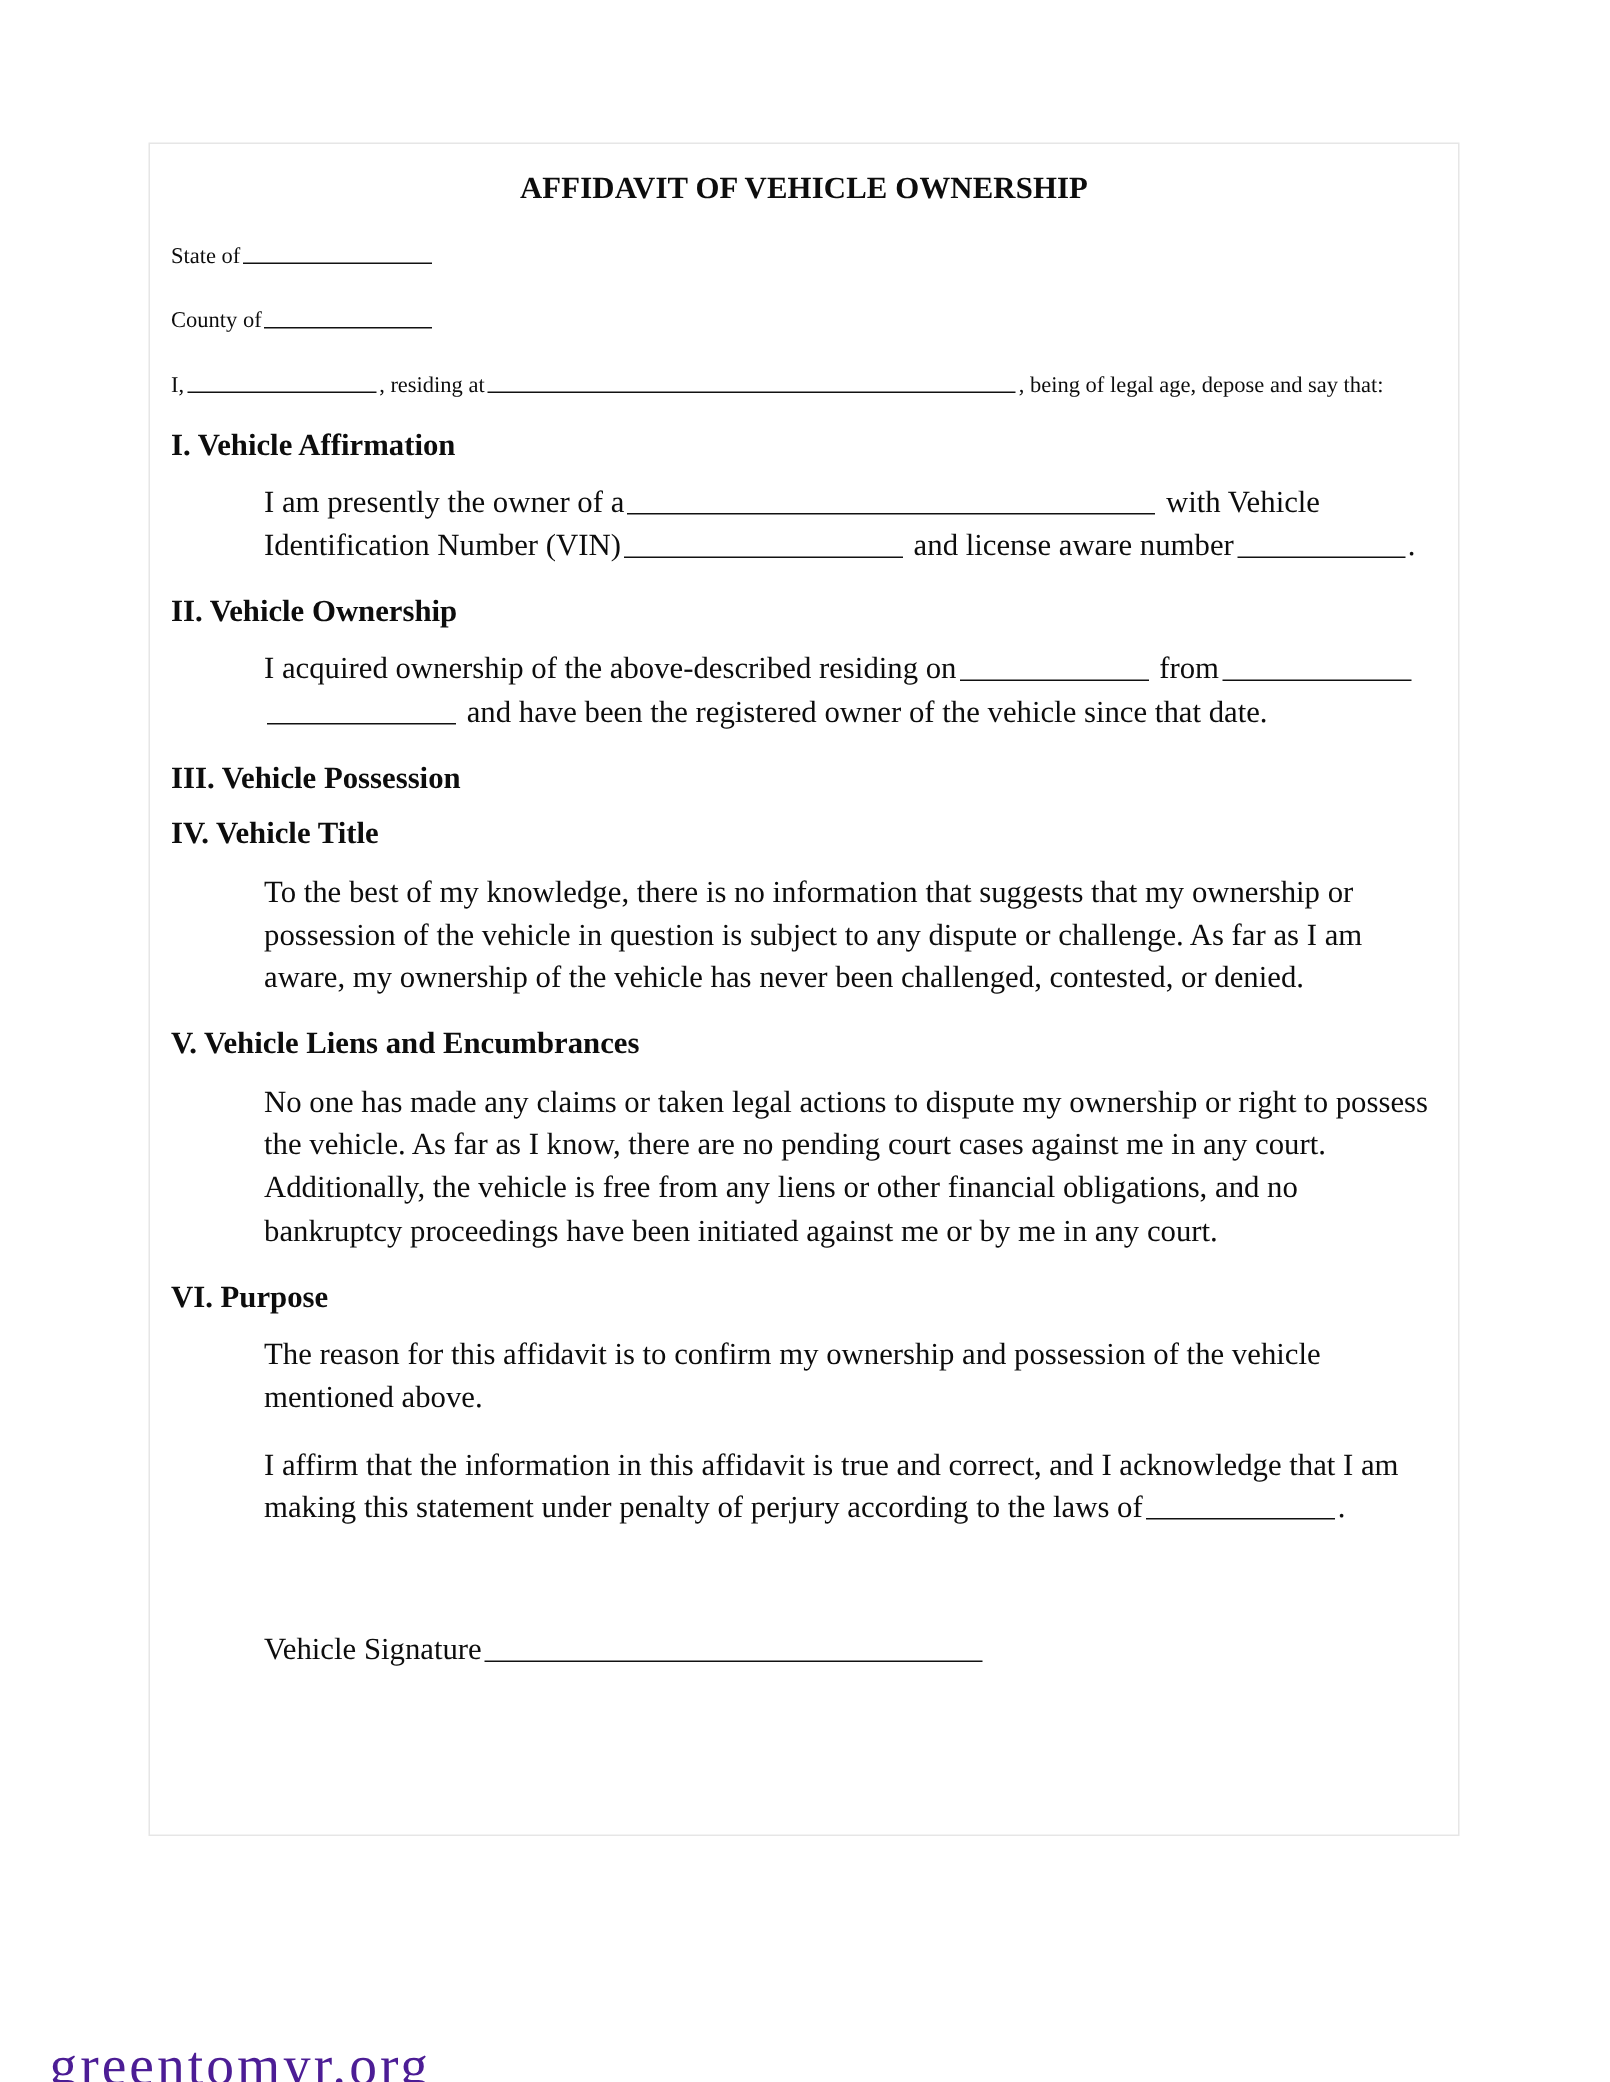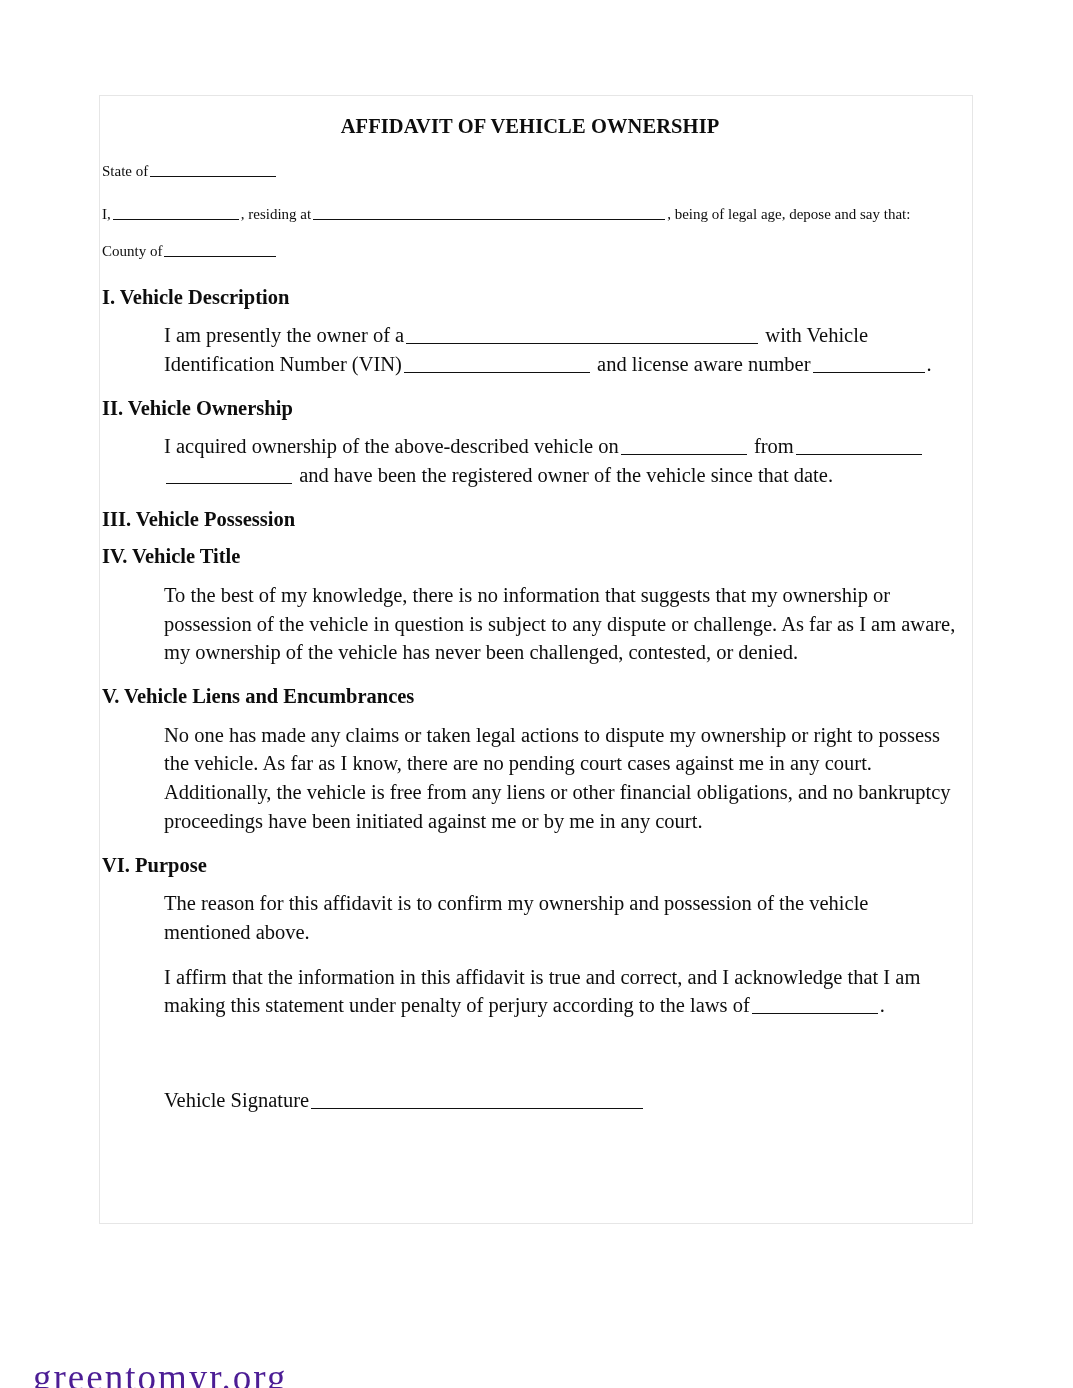--- a/index.html
+++ b/index.html
@@ -20,21 +20,21 @@
   
   #doc-sheet {
     position: absolute;
     left: 99px;
     top: 95px;
     width: 874px;
     height: 1129px;
     box-sizing: border-box;
     background: #ffffff;
     border: 1px solid #e6e6e6;
-    padding: 14px 0 0 0;
+    padding: 14px 0 0 12px;
   }
 
   #doc-body {
     padding: 0 14px 0 2px;
   }
 
   
   #doc-title {
     text-align: center;
     font-size: 20.5px;
@@ -119,38 +119,38 @@
 
 <div id="doc-sheet">
   <div id="doc-body">
 
     <div id="doc-title">AFFIDAVIT OF VEHICLE OWNERSHIP</div>
 
     <div class="para intro-line">
       <span>State of</span><span class="blank b-md"></span>
     </div>
 
+    <div class="para intro-line">
+      <span>County of</span><span class="blank b-sm"></span>
+    </div>
+
     <div class="para intro-line last">
       <span>I,</span><span class="blank b-md"></span><span>, residing at</span><span class="blank b-xxl"></span><span>, being of legal age, depose and say that:</span>
     </div>
 
-    <div class="para intro-line">
-      <span>County of</span><span class="blank b-sm"></span>
-    </div>
-
-    <div class="sec-heading">I. Vehicle Description</div>
+    <div class="sec-heading">I. Vehicle Affirmation</div>
     <div class="sec-body">
       <span>I am presently the owner of a</span><span class="blank b-xxl"></span>
       <span>with Vehicle Identification Number (VIN)</span><span class="blank b-lg"></span>
       <span>and license aware number</span><span class="blank b-sm"></span><span>.</span>
     </div>
 
     <div class="sec-heading">II. Vehicle Ownership</div>
     <div class="sec-body">
-      <span>I acquired ownership of the above-described vehicle on</span><span class="blank b-md"></span>
+      <span>I acquired ownership of the above-described residing on</span><span class="blank b-md"></span>
       <span>from</span><span class="blank b-md"></span><span class="blank b-md"></span>
       <span>and have been the registered owner of the vehicle since that date.</span>
     </div>
 
     <div class="sec-heading">III. Vehicle Possession</div>
 
     <div class="sec-heading">IV. Vehicle Title</div>
     <div class="sec-body">To the best of my knowledge, there is no information that suggests that my ownership or possession of the vehicle in question is subject to any dispute or challenge. As far as I am aware, my ownership of the vehicle has never been challenged, contested, or denied.</div>
 
     <div class="sec-heading">V. Vehicle Liens and Encumbrances</div>

